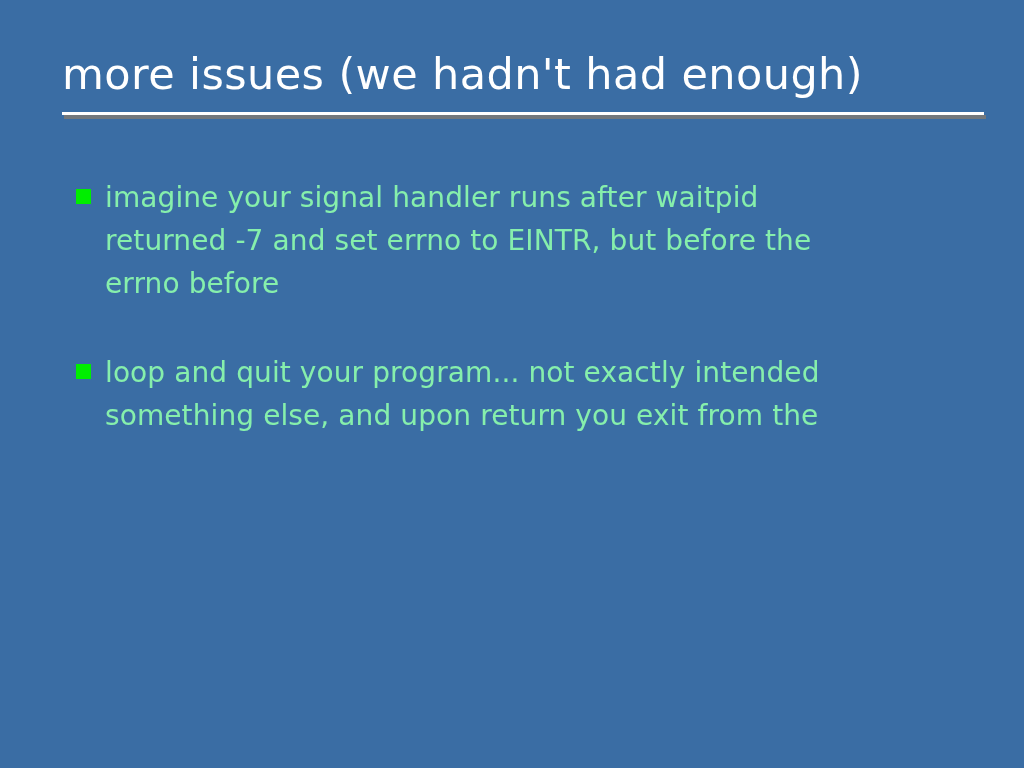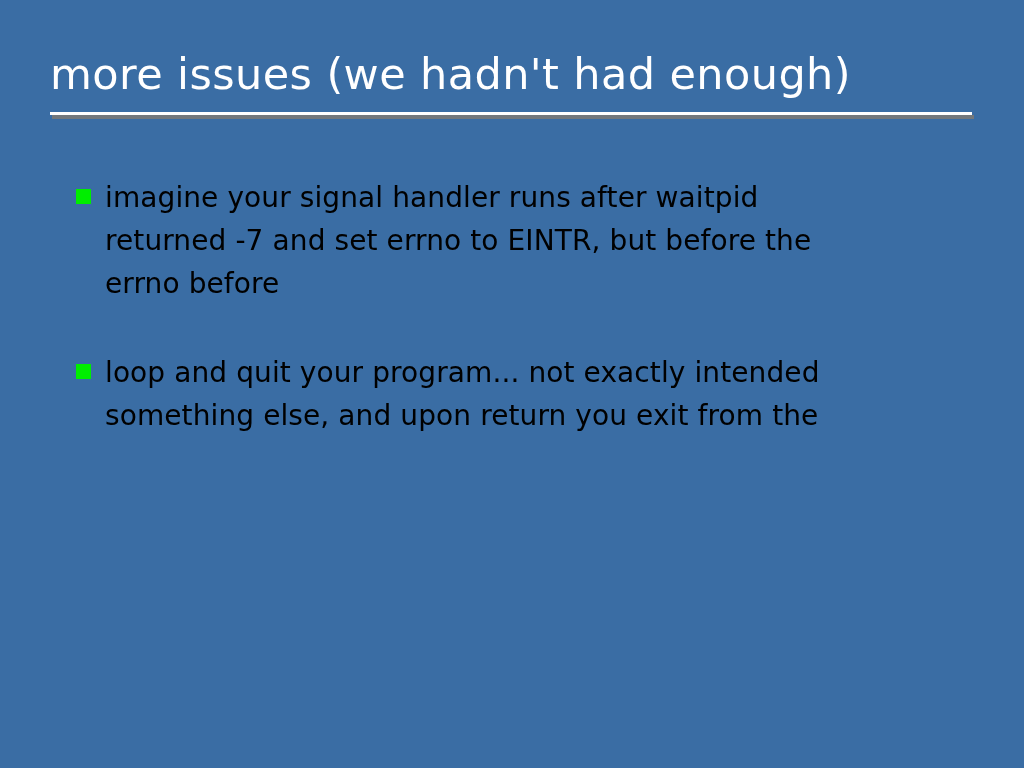--- a/index.html
+++ b/index.html
@@ -20,21 +20,21 @@
     width: 1024px;
     height: 768px;
     background: #3a6da4;
     box-sizing: border-box;
     overflow: hidden;
   }
 
   
   .title-block {
     position: absolute;
-    left: 50px;
+    left: 62px;
     top: 48px;
     width: 924px;
   }
 
   .slide-title {
     font-family: "DejaVu Sans", sans-serif;
     font-size: 43px;
     line-height: 52px;
     font-weight: 400;
     color: #ffffff;
@@ -86,21 +86,21 @@
     background: #00ee00;
     margin-top: 13px;
     margin-right: 14px;
   }
 
   .bullet-text {
     flex: 1 1 auto;
     font-family: "DejaVu Sans", sans-serif;
     font-size: 28px;
     line-height: 43px;
-    color: #000000;
+    color: #86efac;
     letter-spacing: 0.1px;
   }
 
   .bullet-line {
     display: block;
     white-space: nowrap;
   }
 </style>
 </head>
 <body>

